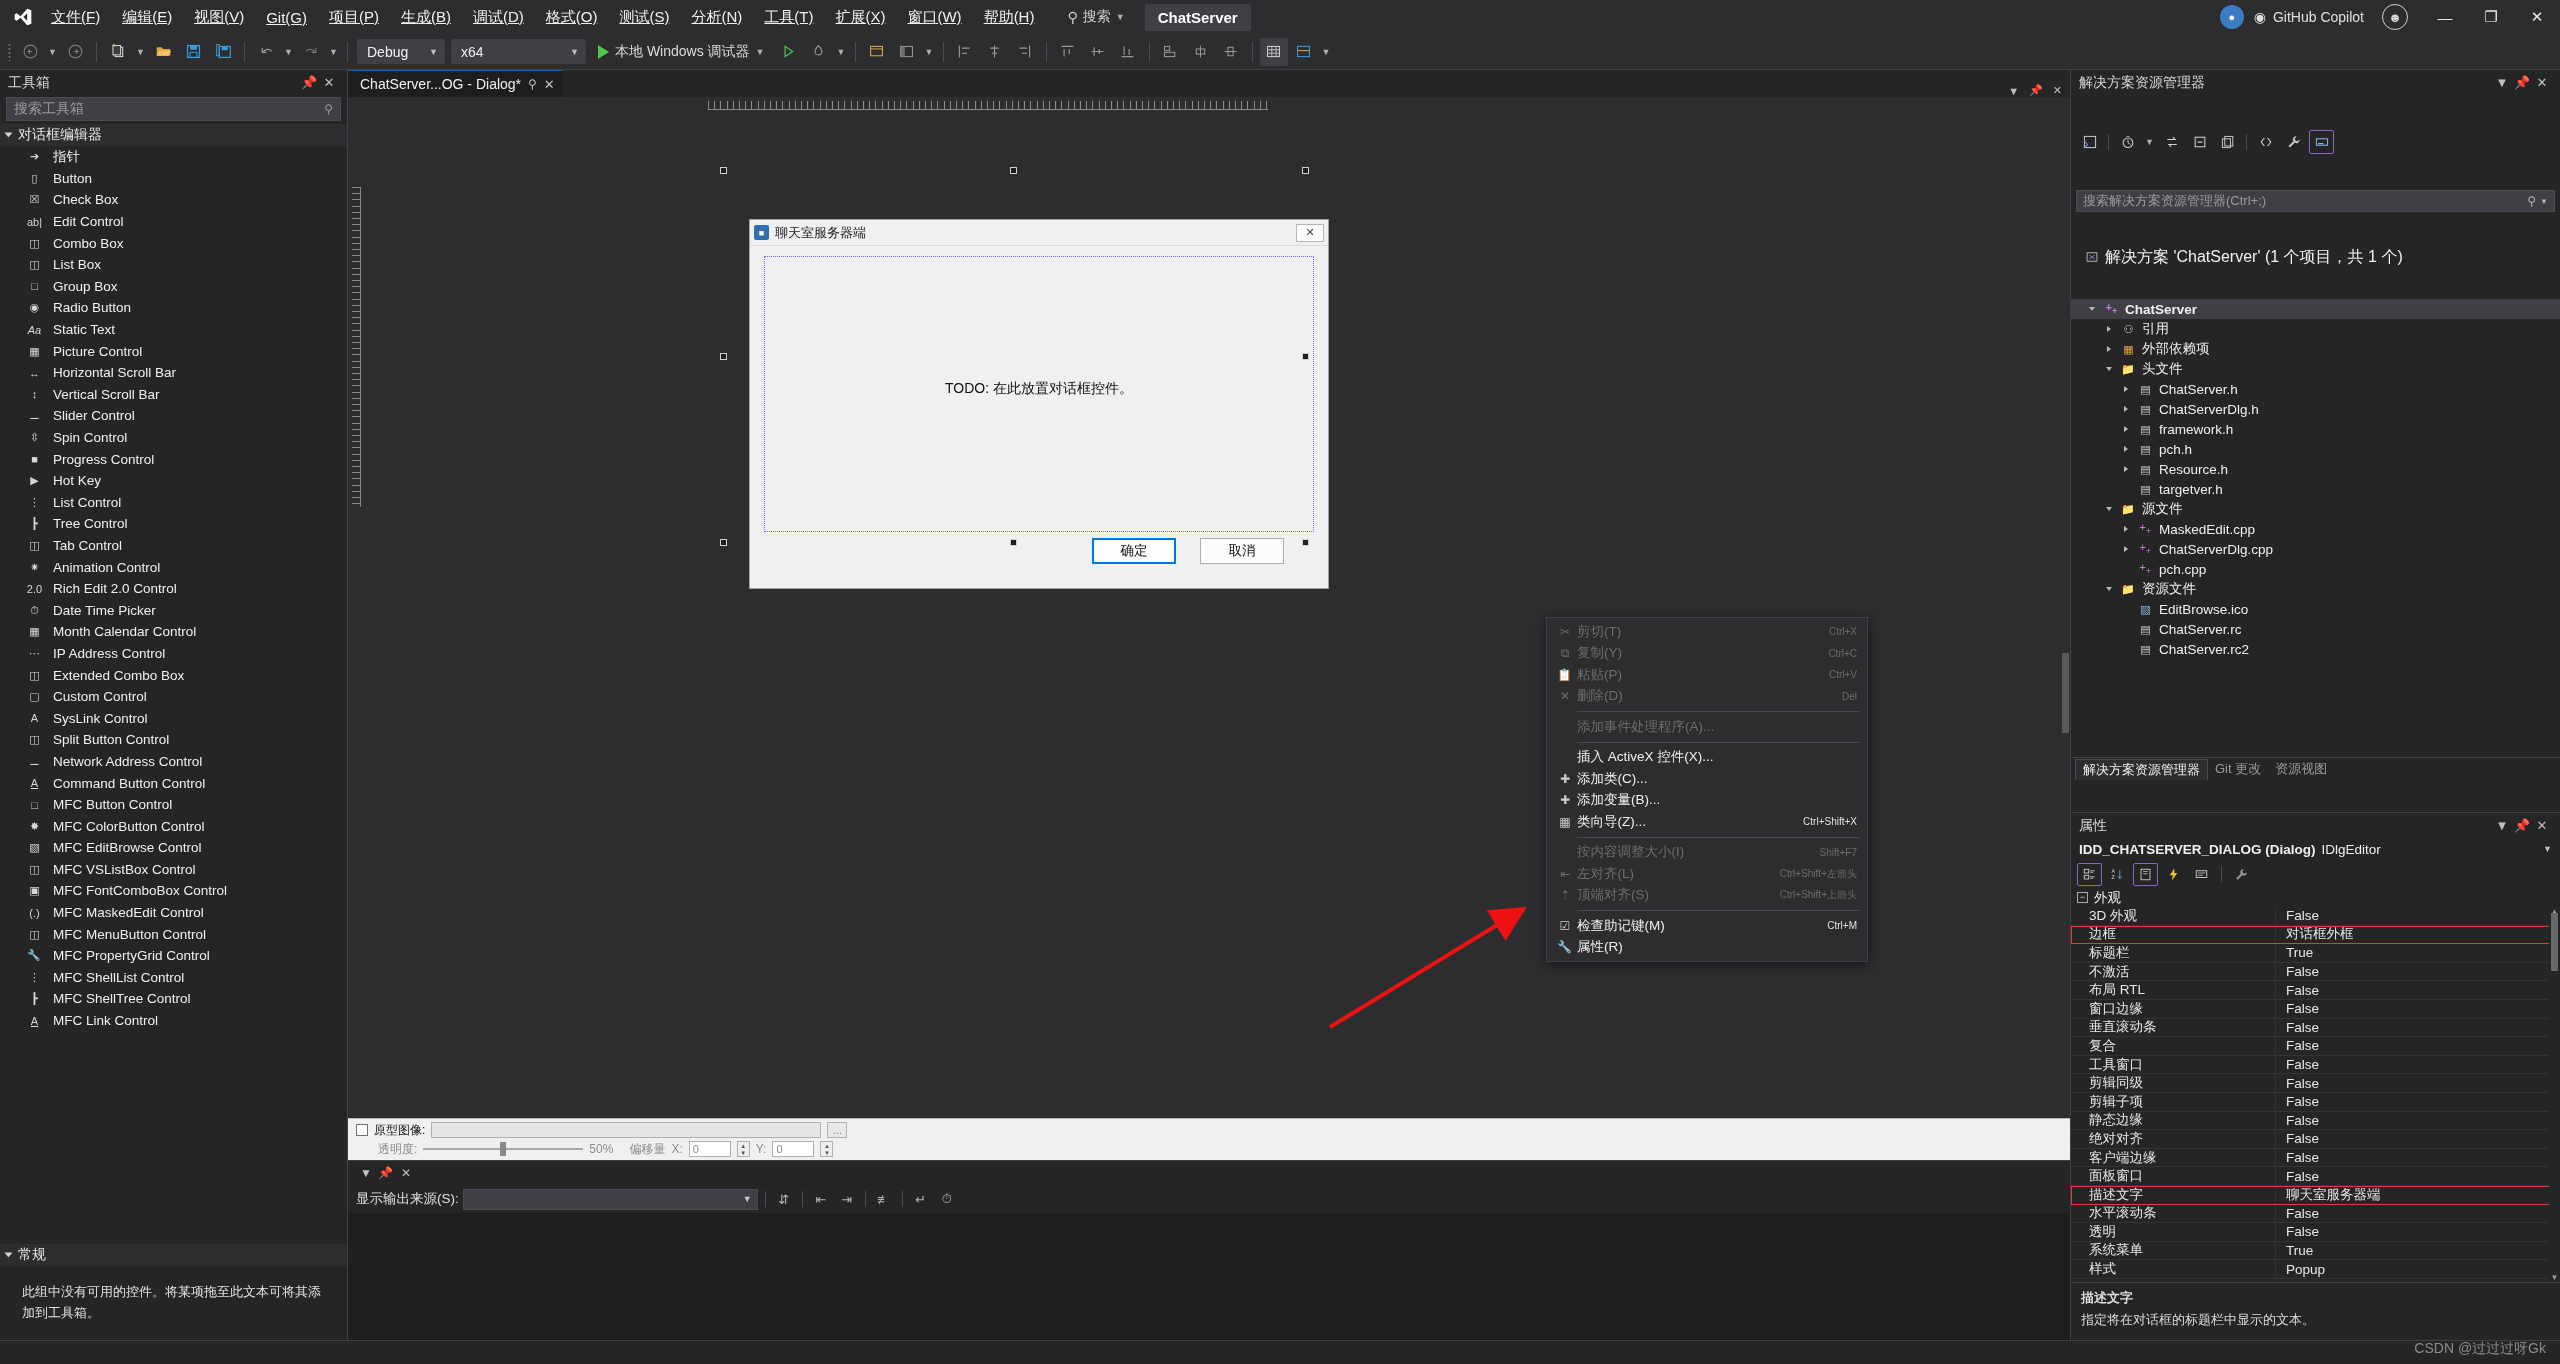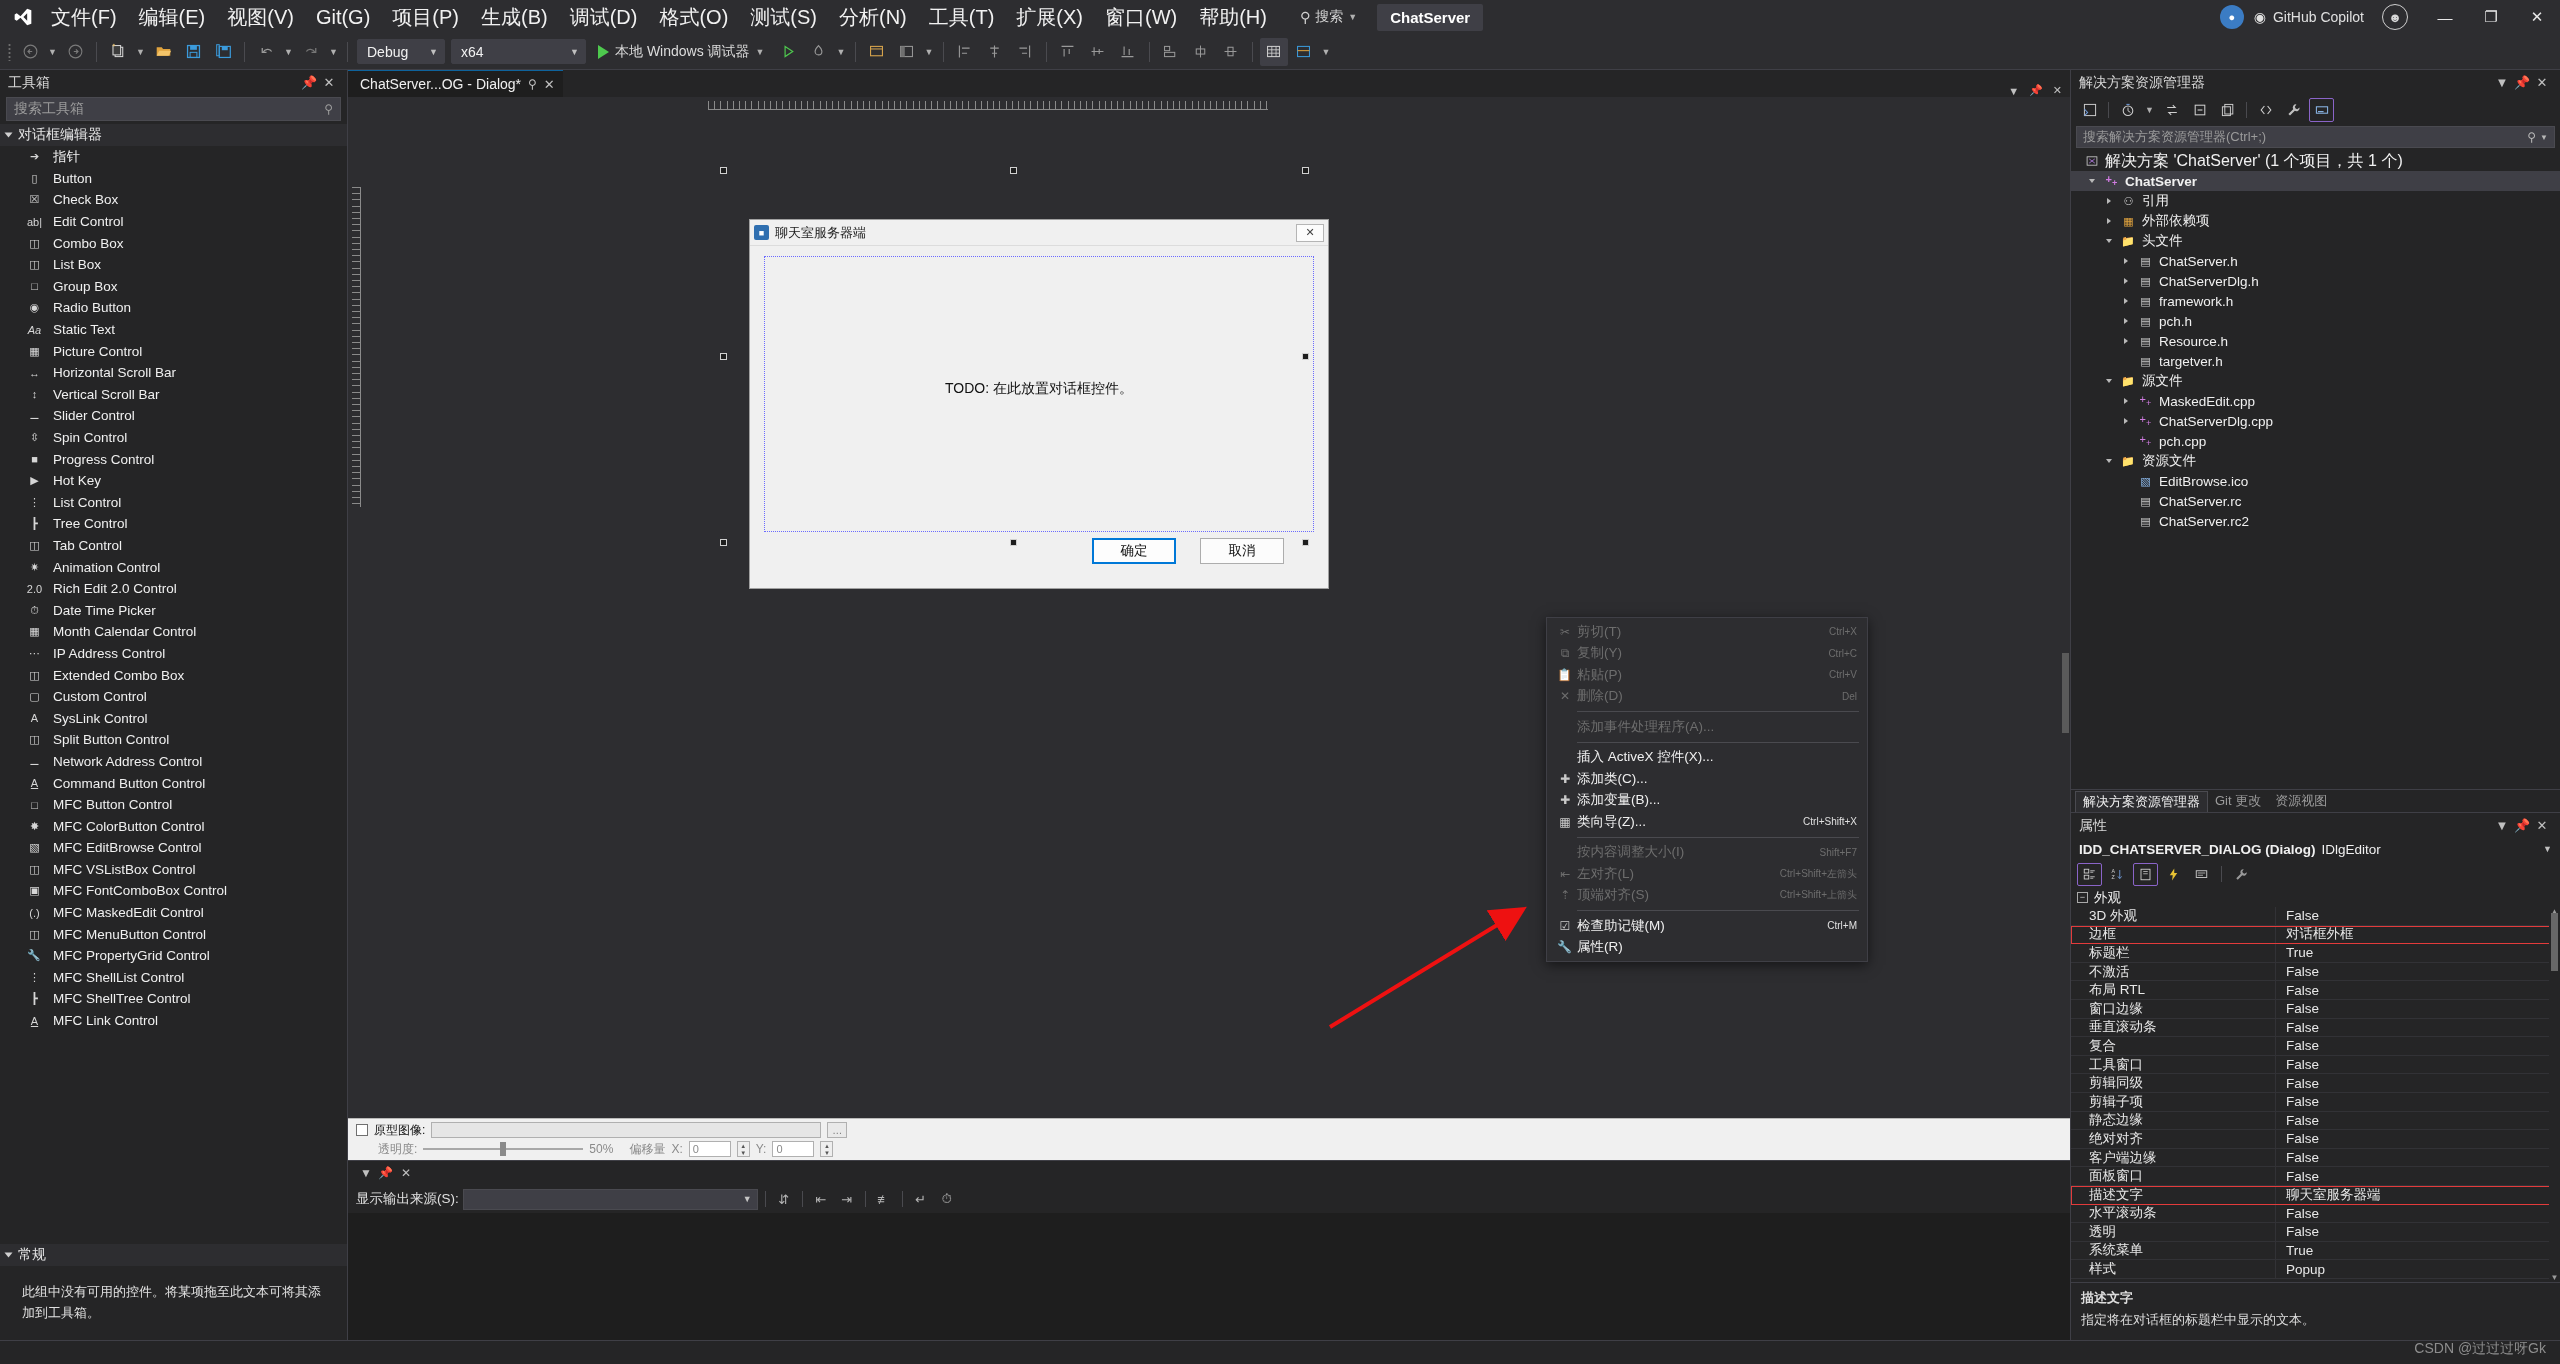--- a/index.html
+++ b/index.html
@@ -13,21 +13,21 @@
   .app { width: 2560px; height: 1364px; display: flex; flex-direction: column; background:#252526; }
 
   
   .menubar {
     height: 34px; background: #2d2d30; display: flex; align-items: center;
     padding-left: 6px; flex: 0 0 34px; position: relative;
   }
   .vs-logo { width: 34px; height: 28px; display:flex; align-items:center; justify-content:center; }
   .vs-logo svg { width: 22px; height: 20px; }
   .menu-item {
-    font-size: 20px; color: #f1f1f1; padding: 5px 11px; white-space: nowrap; cursor: default;
+    font-size: 15px; color: #f1f1f1; padding: 5px 11px; white-space: nowrap; cursor: default; text-decoration: underline;
   }
   .menu-search {
     display:flex; align-items:center; gap:5px; margin-left: 14px; color:#d0d0d0; font-size:14px;
     padding: 3px 8px;
   }
   .menu-search .mag { font-size: 14px; }
   .proj-chip {
     margin-left: 12px; background: #3f3f46; color: #ffffff; font-size: 15px; font-weight: bold;
     padding: 5px 13px; border-radius: 2px;
   }
@@ -198,21 +198,21 @@
      background:#252526; font-size:13.5px; color:#e0e0e0; }
   .out-combo { width:295px;height:21px;background:#3f3f46;border:1px solid #4a4a50;
      display:flex;align-items:center;padding:0 5px; }
   .out-combo .cv{margin-left:auto;font-size:9px;color:#c5c5c5;}
   .out-ic { width:22px;height:22px;display:flex;align-items:center;justify-content:center;color:#b5b5b5;font-size:13px;}
   .out-sep{width:1px;height:16px;background:#4a4a4f;margin:0 3px;}
   .out-body{flex:1;background:#1e1e1e;}
 
   
   .rightcol { width:490px; flex:0 0 490px; display:flex; flex-direction:column;
-     background:#252526; border-left:1px solid #3f3f46; }
+     background:#252526; border-left:1px solid #3f3f46;gap:32px; }
   .se-tools { height:30px; display:flex;align-items:center;gap:3px;padding:0 6px; }
   .se-ic { width:25px;height:24px;display:flex;align-items:center;justify-content:center;
      color:#c5c5c5;font-size:13px;border-radius:2px;}
   .se-ic svg{width:16px;height:16px;}
   .se-ic.active{border:1px solid #8a64c8;}
   .se-search { height:22px;margin:1px 5px 3px 5px;background:#3f3f46;border:1px solid #4a4a50;
      display:flex;align-items:center;padding:0 6px;font-size:13px;color:#9b9b9b;}
   .se-search .mg{margin-left:auto;color:#b6b6b6;font-size:12px;}
   .se-tree{flex:1;overflow:hidden;font-size:13.5px;}
   .trow{height:20px;display:flex;align-items:center;gap:5px;white-space:nowrap;color:#f0f0f0;}

